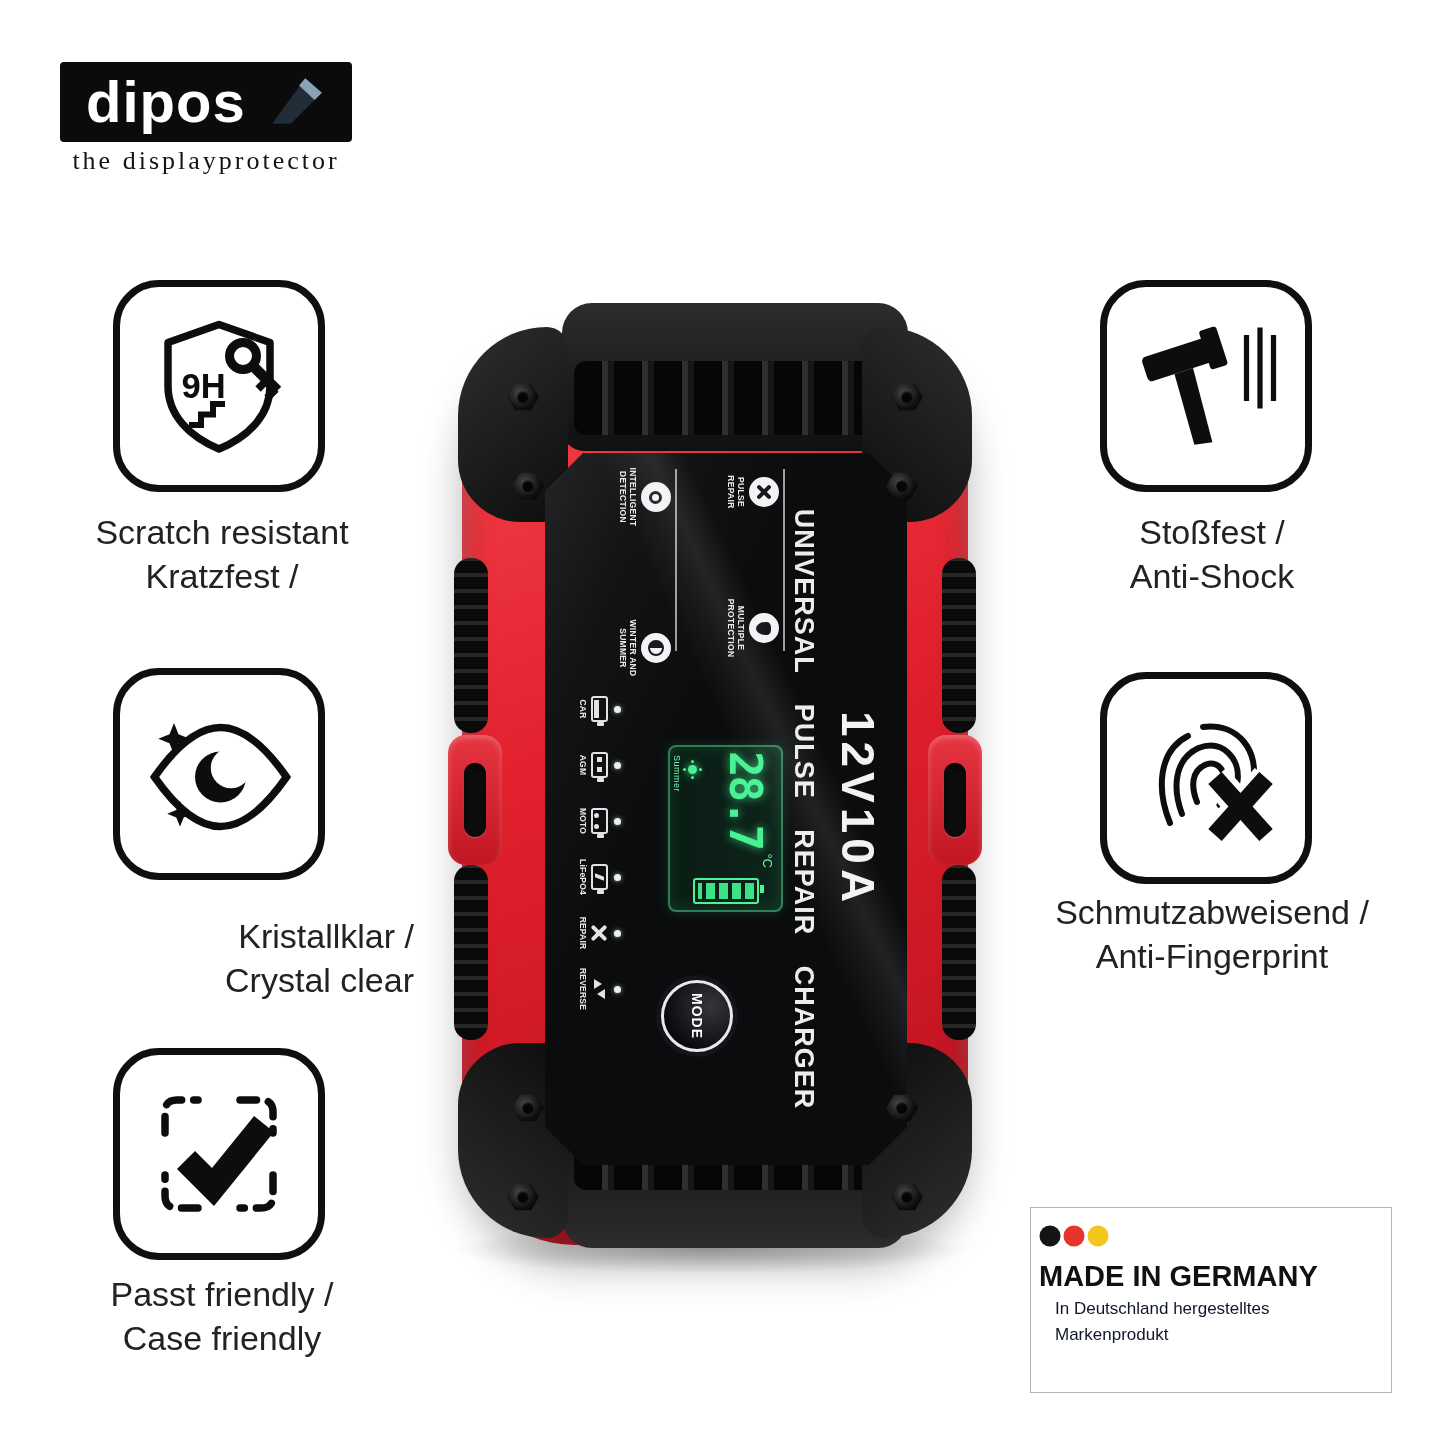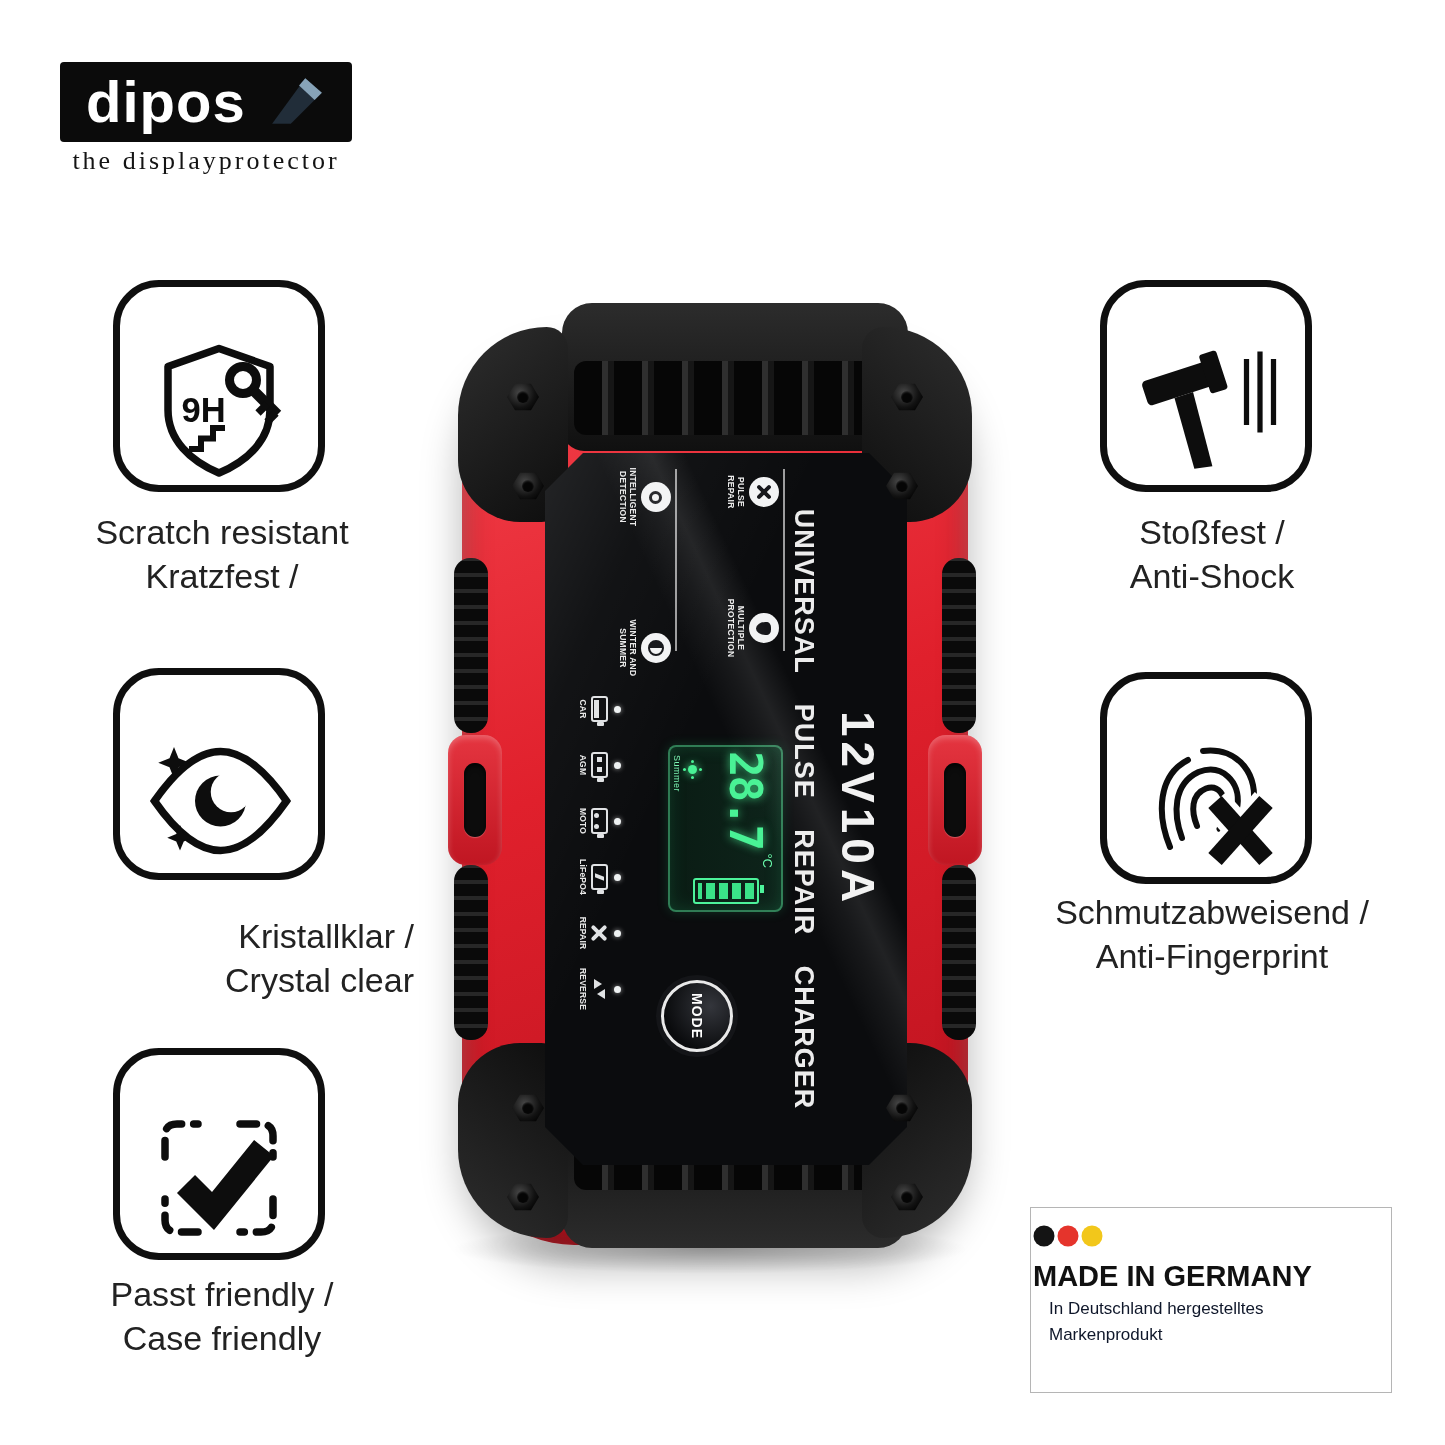--- a/index.html
+++ b/index.html
@@ -9,26 +9,26 @@
   
   .logo-box{position:absolute;left:60px;top:62px;width:292px;height:80px;background:#0b0b0b;
             border-radius:4px;display:flex;align-items:center;}
   .logo-brand{color:#fff;font-size:58px;font-weight:800;letter-spacing:1px;padding-left:26px;line-height:80px;}
   .logo-mark{margin-left:22px;margin-top:2px;}
   .logo-tagline{position:absolute;left:60px;top:146px;width:292px;text-align:center;
                 font-family:"Liberation Serif",serif;font-size:26px;letter-spacing:3px;color:#141414;}
 
   
   .icon-box{position:absolute;width:212px;height:212px;border:7px solid #0f0f0f;border-radius:46px;
-            background:#fff;box-sizing:border-box;display:flex;align-items:flex-end;justify-content:center;}
+            background:#fff;box-sizing:border-box;display:flex;align-items:center;justify-content:center;}
   .caption{position:absolute;width:384px;text-align:center;font-size:34px;line-height:44px;color:#222;}
 
   
   .mig-box{position:absolute;left:1030px;top:1207px;width:362px;height:186px;background:#fff;
-           border:1px solid #b5b5b5;box-sizing:border-box;padding:16px 2px;}
+           border:1px solid #b5b5b5;box-sizing:border-box;padding:16px 8px;}
   .mig-title{font-size:29px;font-weight:bold;color:#111;margin-top:8px;}
   .mig-line{font-size:17px;color:#0f172a;margin-top:6px;margin-left:16px;}
 
   
   .device{position:absolute;left:462px;top:303px;width:506px;height:945px;}
   .floor-shadow{position:absolute;left:430px;top:1222px;width:560px;height:54px;
                 background:radial-gradient(ellipse at center,rgba(0,0,0,.25),rgba(0,0,0,0) 65%);}
   .red-body{position:absolute;left:0;top:30px;width:506px;height:912px;border-radius:112px;
             background:linear-gradient(160deg,#f4414b 0%,#e0202c 45%,#b8111d 100%);
             box-shadow:inset 0 10px 22px rgba(255,255,255,.22), inset 0 -14px 30px rgba(0,0,0,.35),

